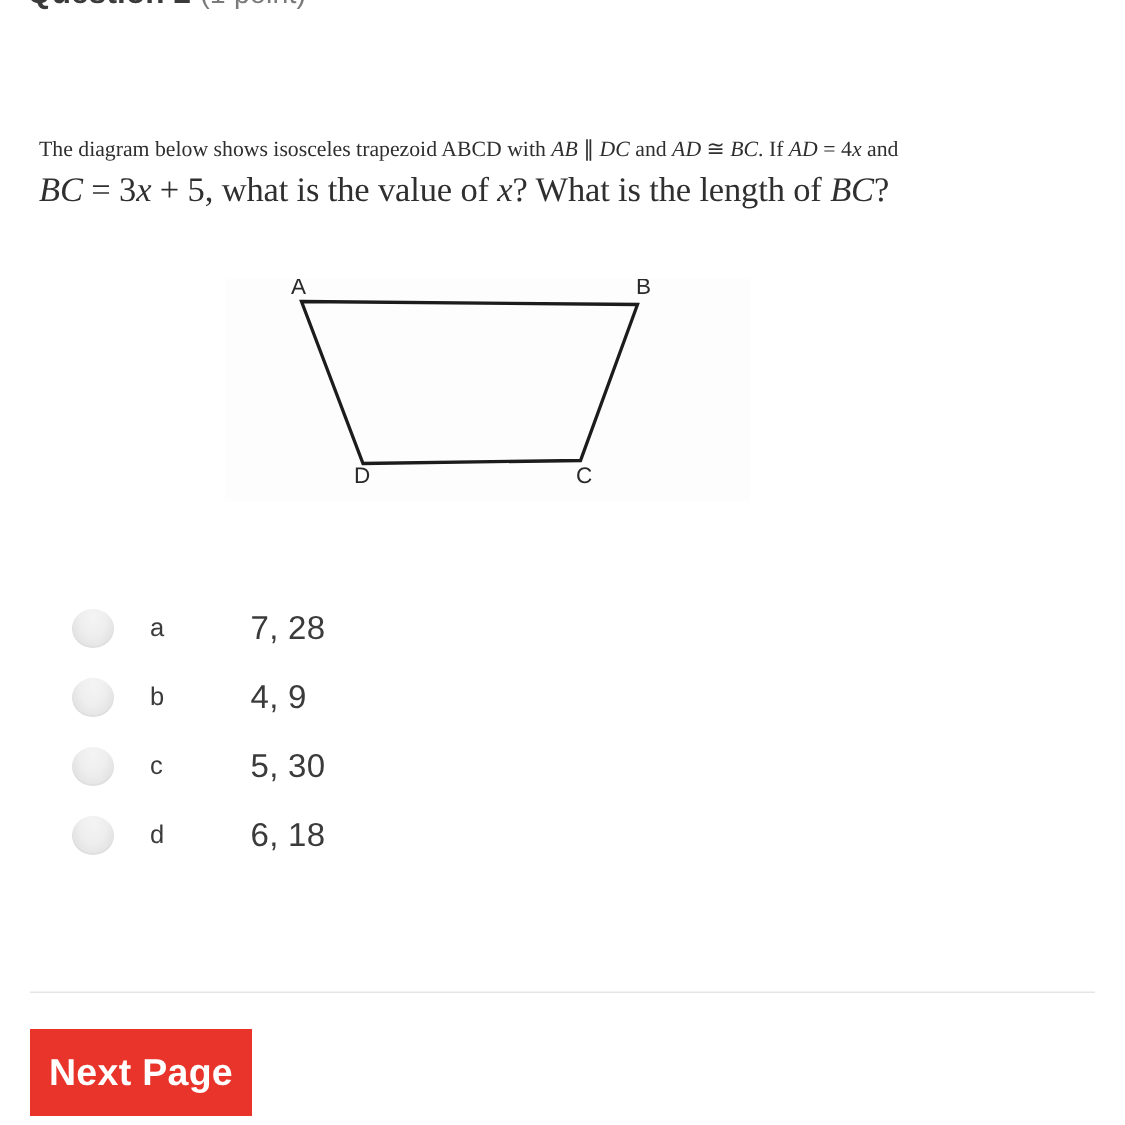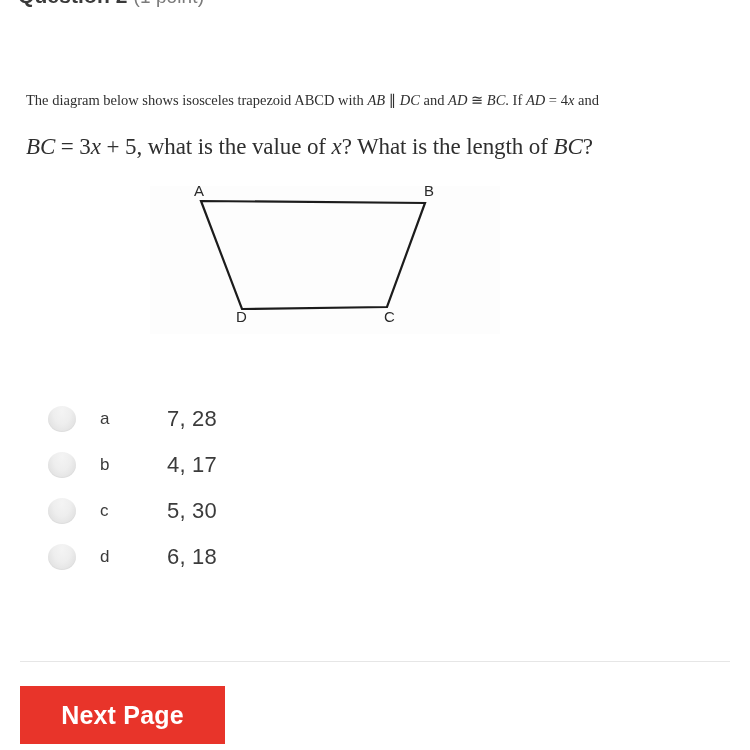--- a/index.html
+++ b/index.html
@@ -45,21 +45,20 @@
     color: #2f2f2f;
   }
   .stem-line1 {
     font-size: 14.5px;
     line-height: 20px;
     white-space: nowrap;
   }
   .stem-line2 {
     font-size: 23px;
     line-height: 34px;
-    margin-top: 20px;
     white-space: nowrap;
     letter-spacing: -0.1px;
   }
   .mi { font-style: italic; }
 
   
   .figure-block {
     position: absolute;
     left: 150px;
     top: 186px;
@@ -114,21 +113,21 @@
     width: 710px;
     height: 1px;
     background: #e6e6e6;
   }
 
   
   .next-page-button {
     position: absolute;
     left: 20px;
     top: 686px;
-    width: 205px;
+    width: 148px;
     height: 58px;
     background: #e8342a;
     border: none;
     color: #ffffff;
     font-family: "Liberation Sans", sans-serif;
     font-size: 25px;
     font-weight: bold;
     letter-spacing: 0.2px;
     cursor: pointer;
     display: flex;
@@ -168,21 +167,21 @@
 
 <div class="options">
   <div class="option-row">
     <span class="radio"></span>
     <span class="option-letter">a</span>
     <span class="option-value">7, 28</span>
   </div>
   <div class="option-row">
     <span class="radio"></span>
     <span class="option-letter">b</span>
-    <span class="option-value">4, 17</span>
+    <span class="option-value">4, 9</span>
   </div>
   <div class="option-row">
     <span class="radio"></span>
     <span class="option-letter">c</span>
     <span class="option-value">5, 30</span>
   </div>
   <div class="option-row">
     <span class="radio"></span>
     <span class="option-letter">d</span>
     <span class="option-value">6, 18</span>

